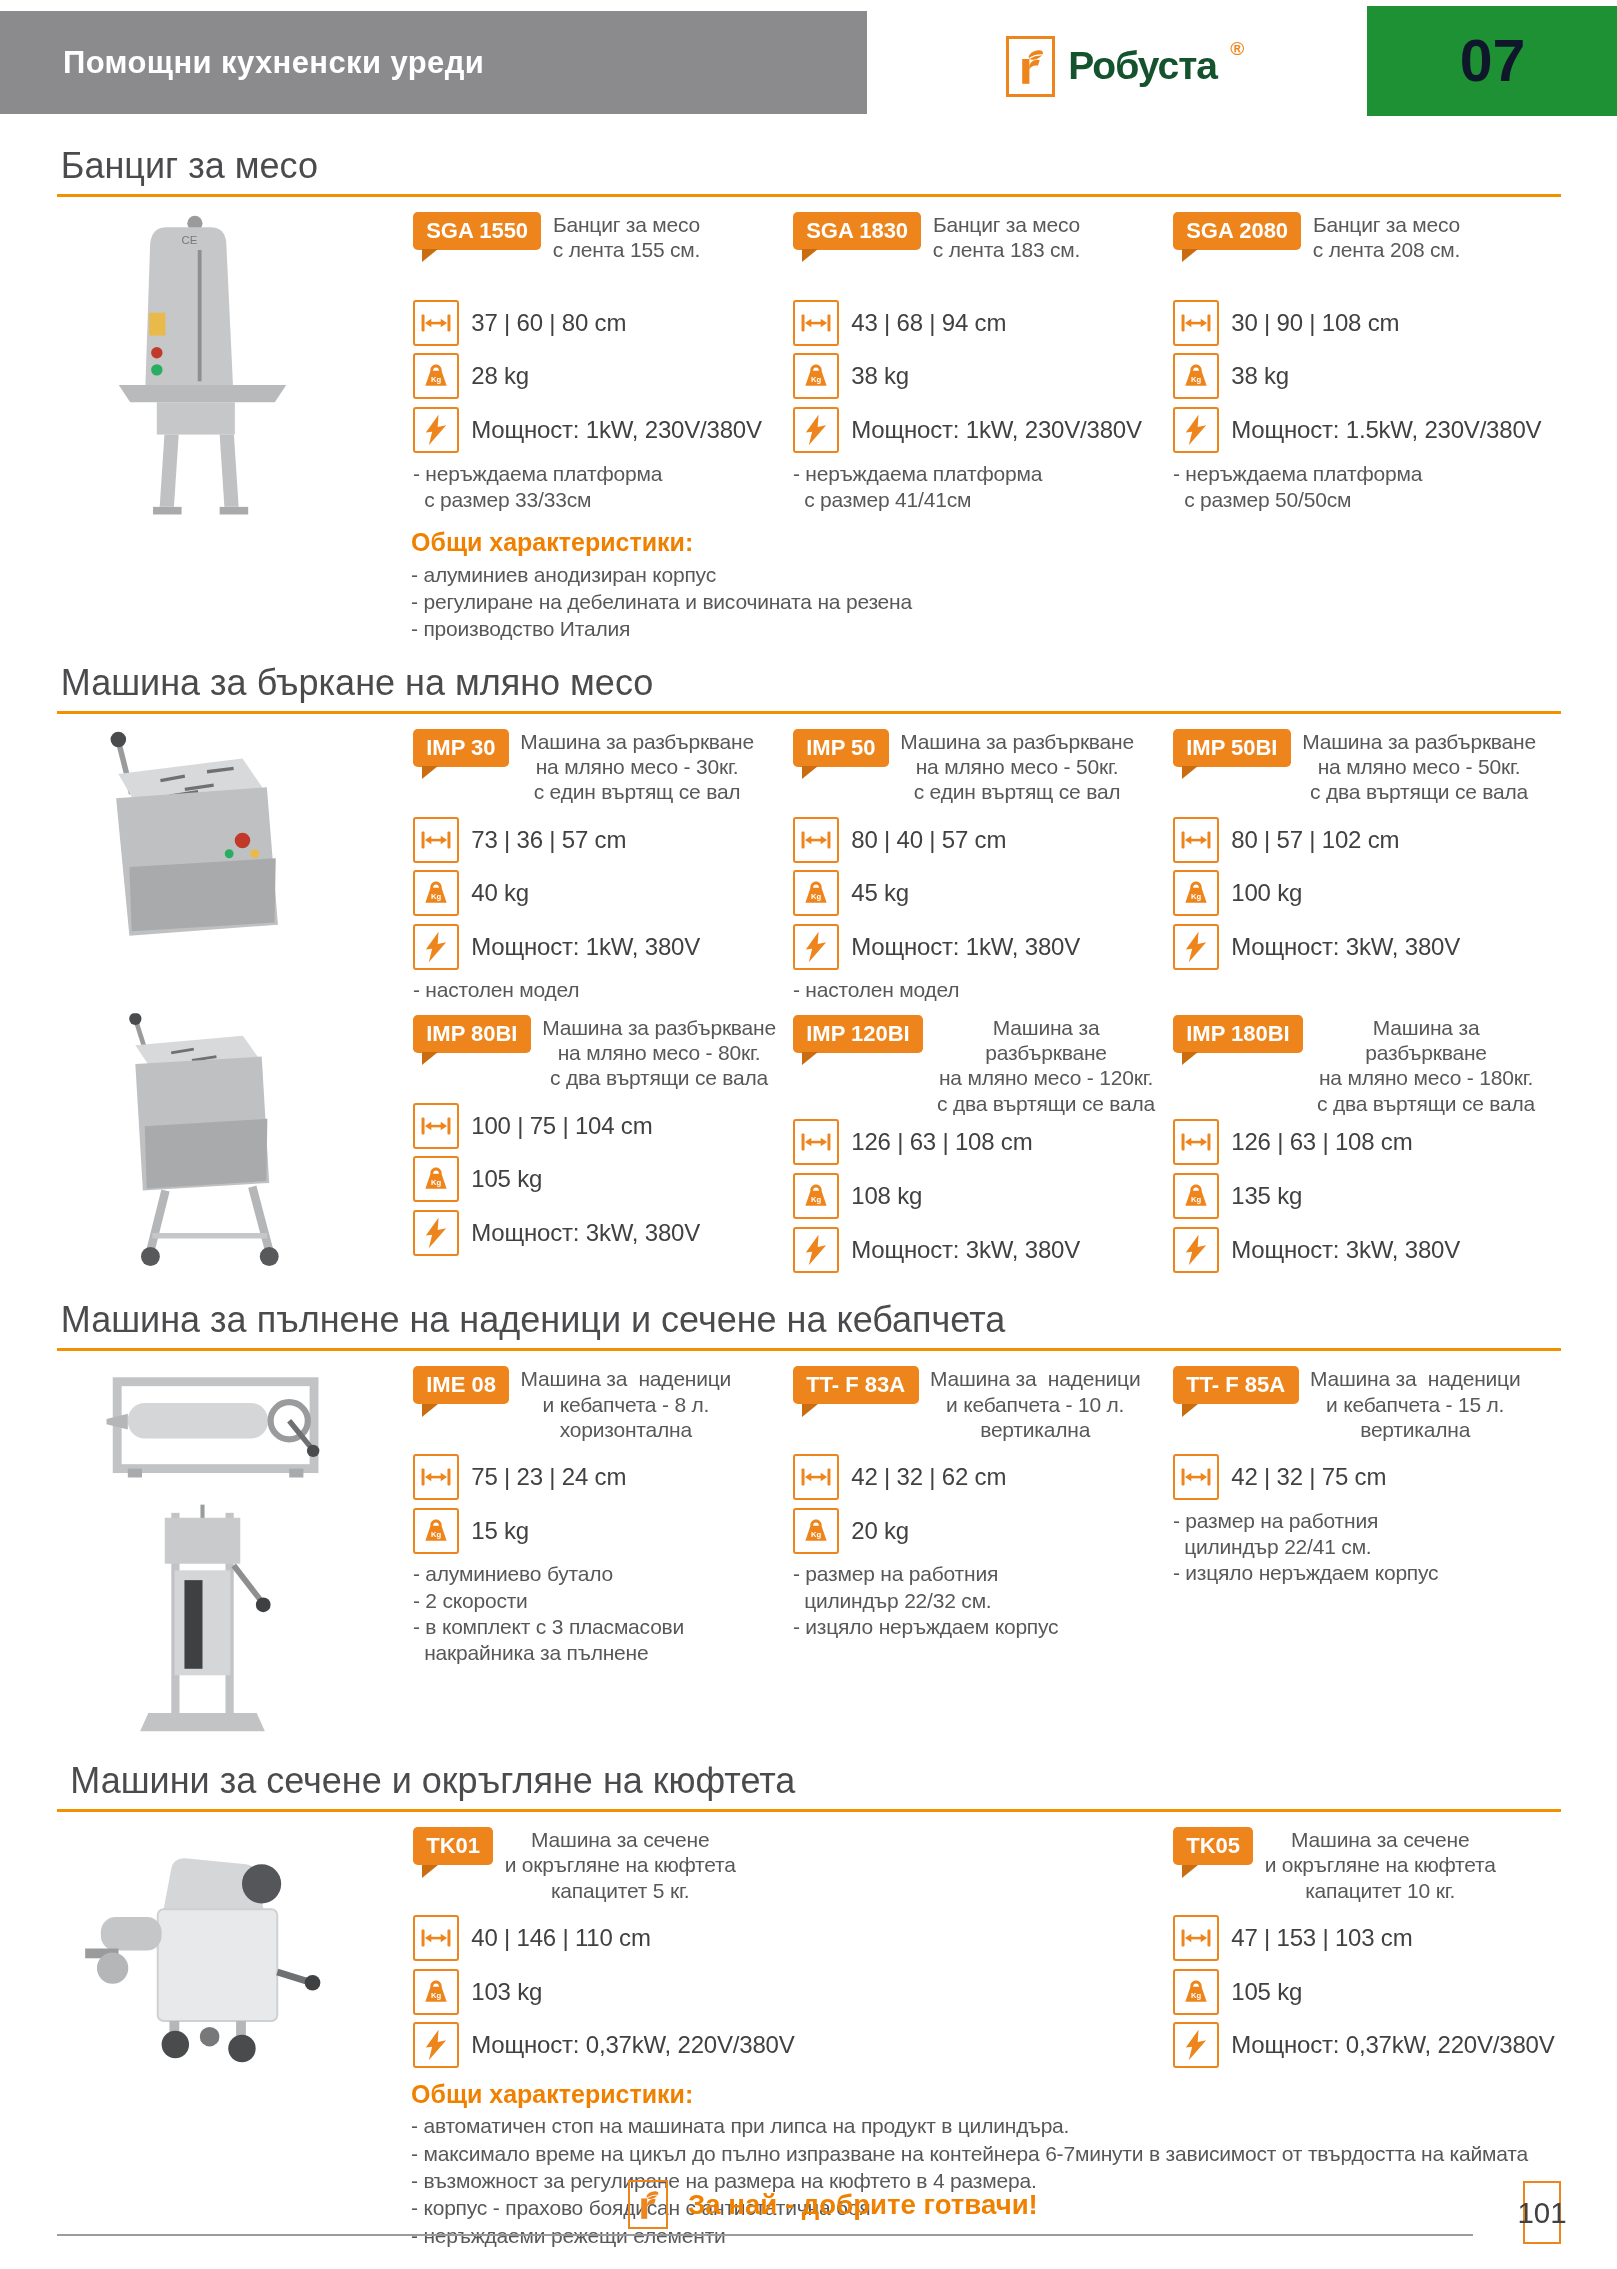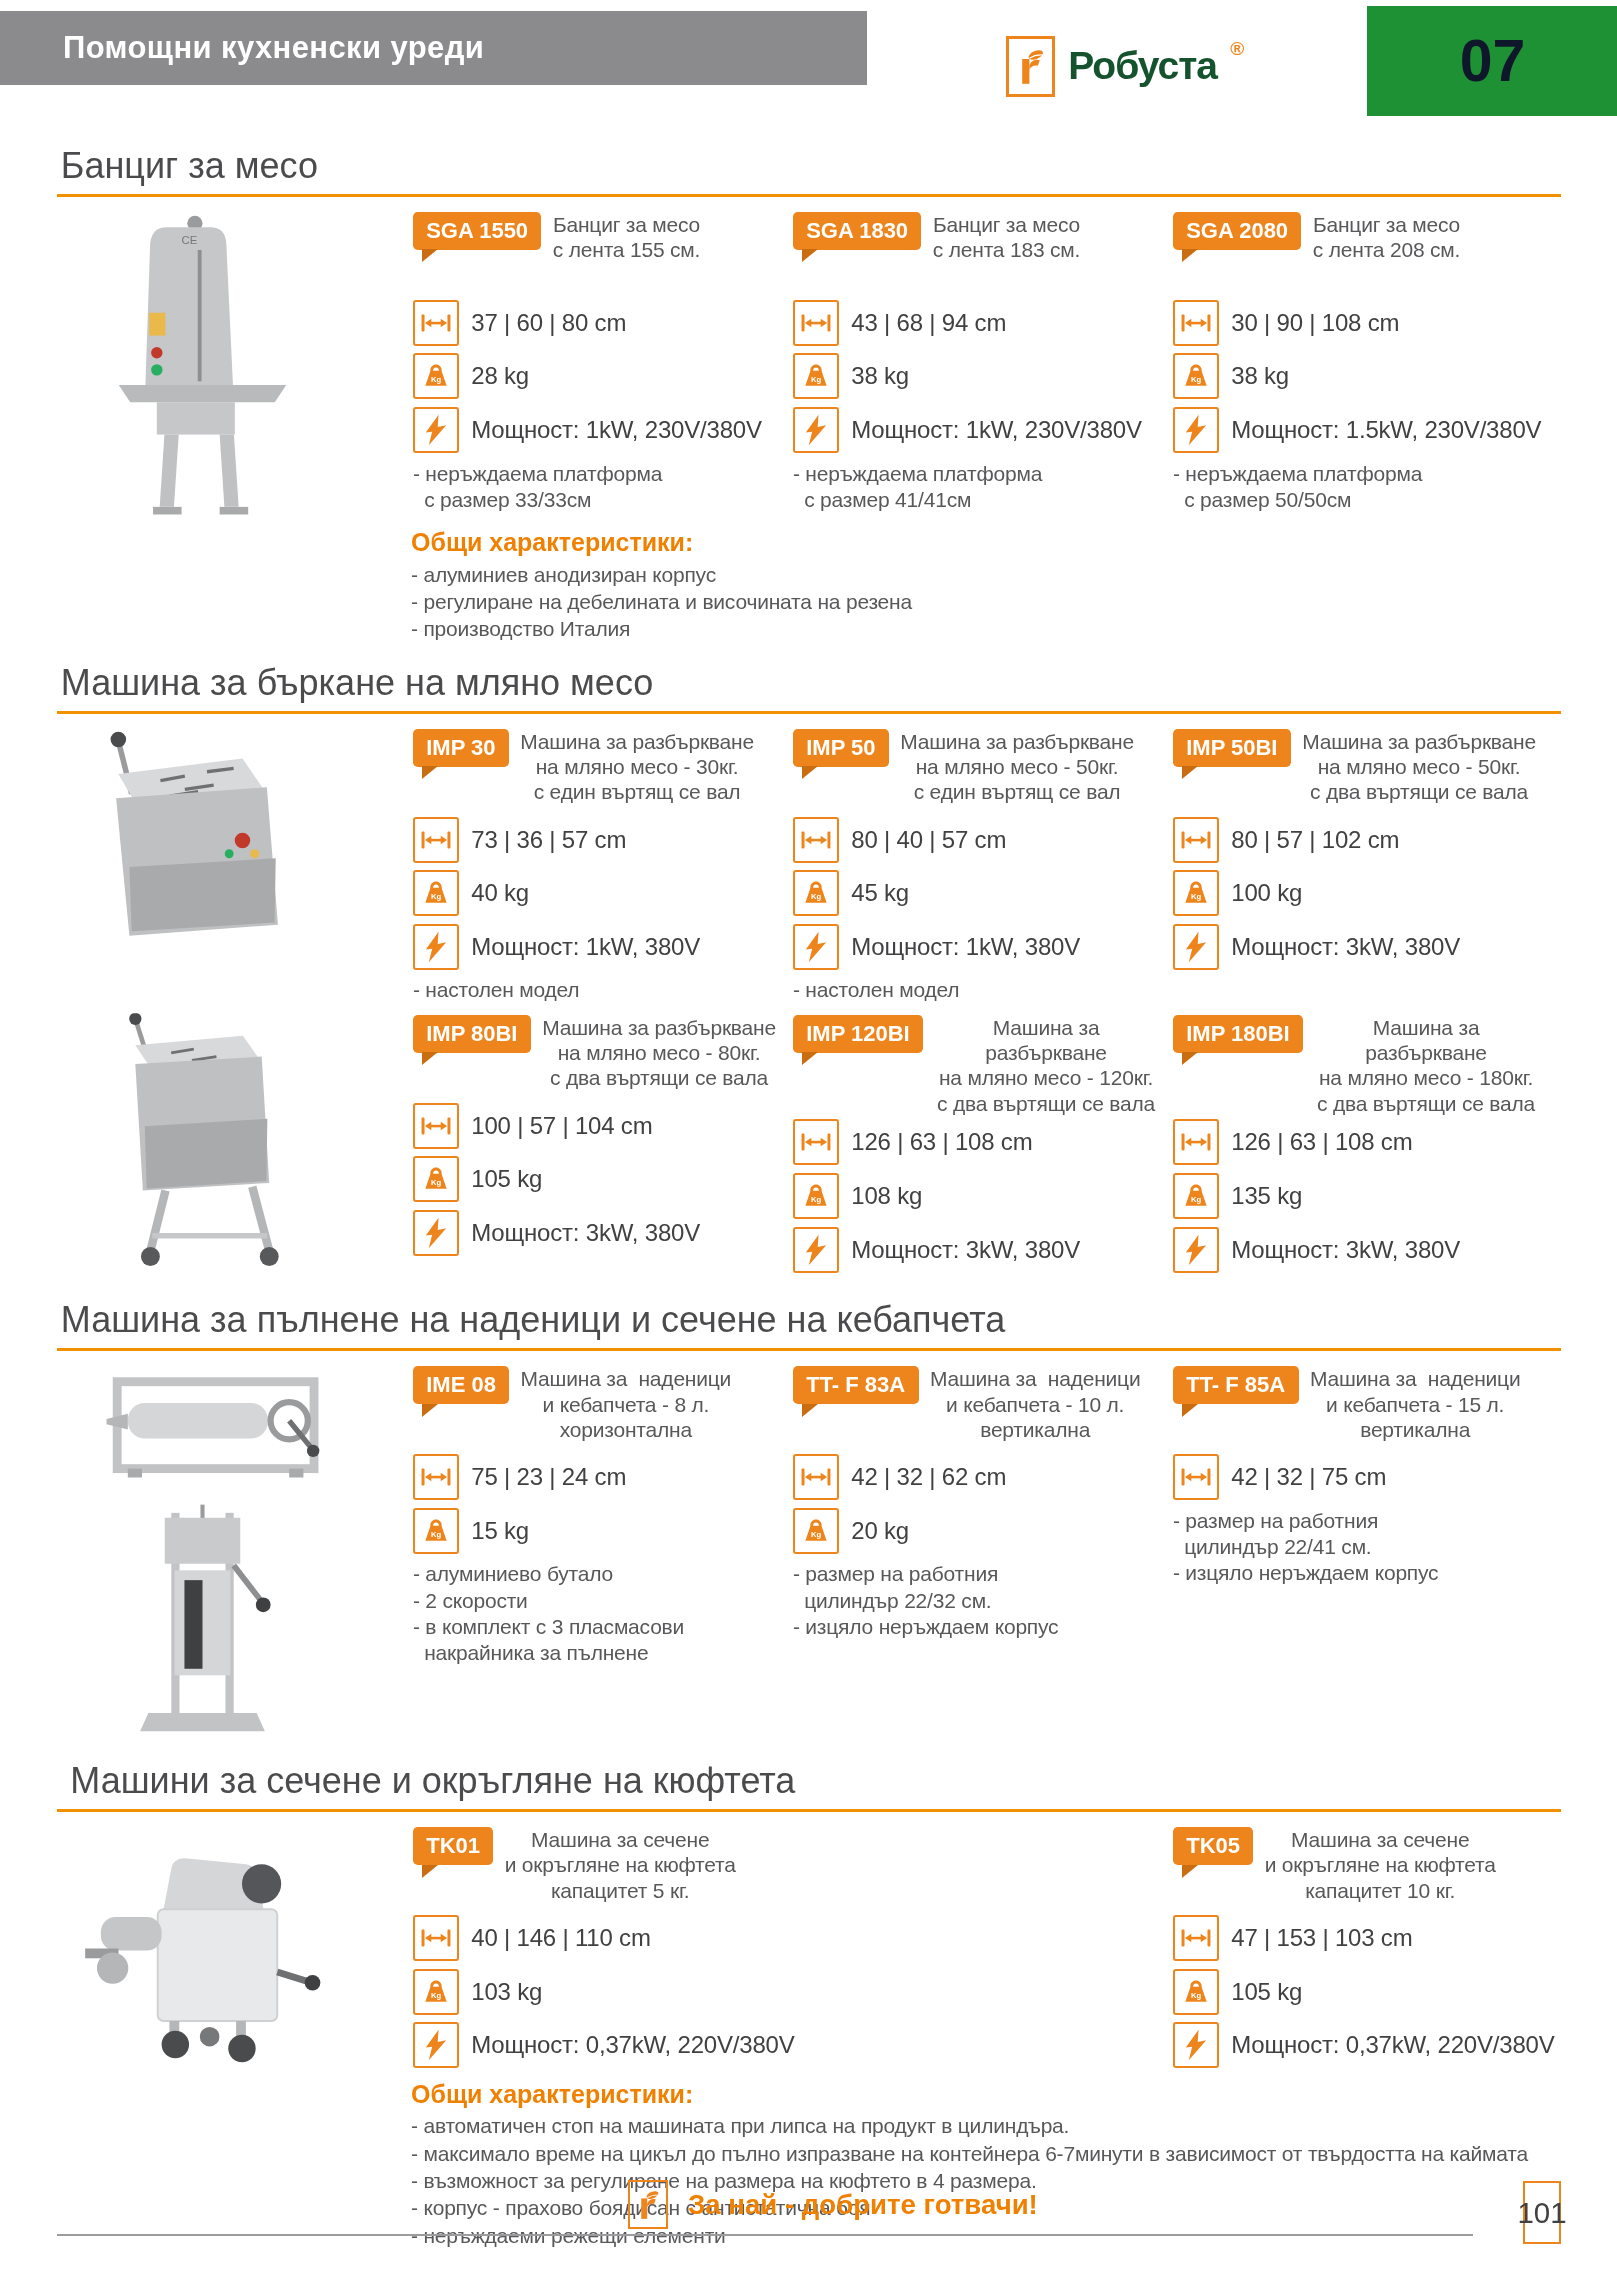--- a/index.html
+++ b/index.html
@@ -1,21 +1,21 @@
 <!DOCTYPE html>
 <html lang="bg" style="font-size:15px"><head>
 <meta charset="utf-8">
 <style>
   html,body{margin:0;padding:0;background:#fff;}
   body{font-family:"Liberation Sans","DejaVu Sans",sans-serif;color:#414042;}
   .page{position:relative;width:1618px;height:2269px;margin:0 auto;background:#fff;overflow:hidden;}
 
   
   .header{position:relative;height:126px;}
-  .header-bar{position:absolute;left:0;top:11.4px;width:867px;height:74px;background:#8B8B8D;
+  .header-bar{position:absolute;left:0;top:11.4px;width:867px;height:103px;background:#8B8B8D;
     display:flex;align-items:center;box-sizing:border-box;padding-left:63px;}
   .header-title{color:#fff;font-size:31px;font-weight:700;letter-spacing:0.4px;}
   .brand{position:absolute;left:1006px;top:36px;display:flex;align-items:flex-start;gap:13.3px;}
   .brand-box{width:49px;height:61px;border:3.8px solid #EE851C;display:flex;align-items:center;justify-content:center;box-sizing:border-box;}
   .brand-name{font-size:39px;line-height:59px;font-weight:700;color:#14532d;letter-spacing:-1px;}
   .brand-mark{font-size:19px;color:#EE851C;font-weight:700;margin-top:1.9px;}
   .chapter{position:absolute;right:0;top:5.7px;width:251px;height:110px;background:#1F9135;
     display:flex;align-items:center;justify-content:center;color:#0f172a;font-size:59px;font-weight:700;}
 
   
@@ -460,21 +460,21 @@
             <p class="desc">Машина за разбъркване
 на мляно месо - 80кг.
 с два въртящи се вала</p>
           </header>
           <div class="spec">
             <span class="ibox">
                 <svg class="ic" viewBox="0 0 36 36" width="34" height="34">
                   <use href="#ic-dim"></use>
                 </svg>
               </span>
-            <span class="spec-text">100 | 57 | 104 cm</span>
+            <span class="spec-text">100 | 75 | 104 cm</span>
           </div>
           <div class="spec">
             <span class="ibox">
                 <svg class="ic" viewBox="0 0 36 36" width="34" height="34">
                   <use href="#ic-kg"></use>
                 </svg>
               </span>
             <span class="spec-text">105 kg</span>
           </div>
           <div class="spec">

